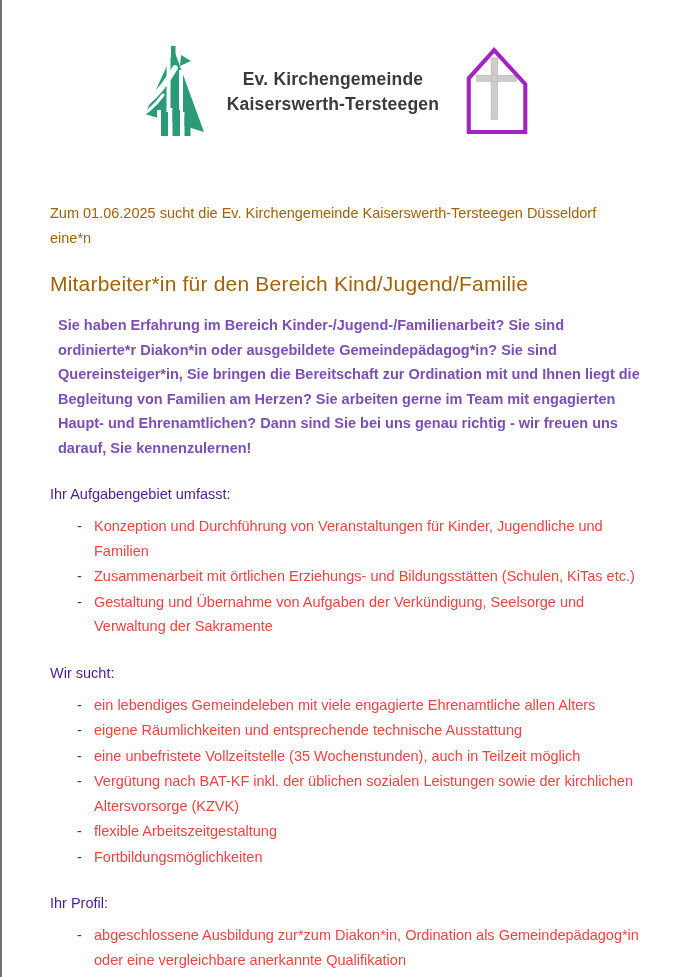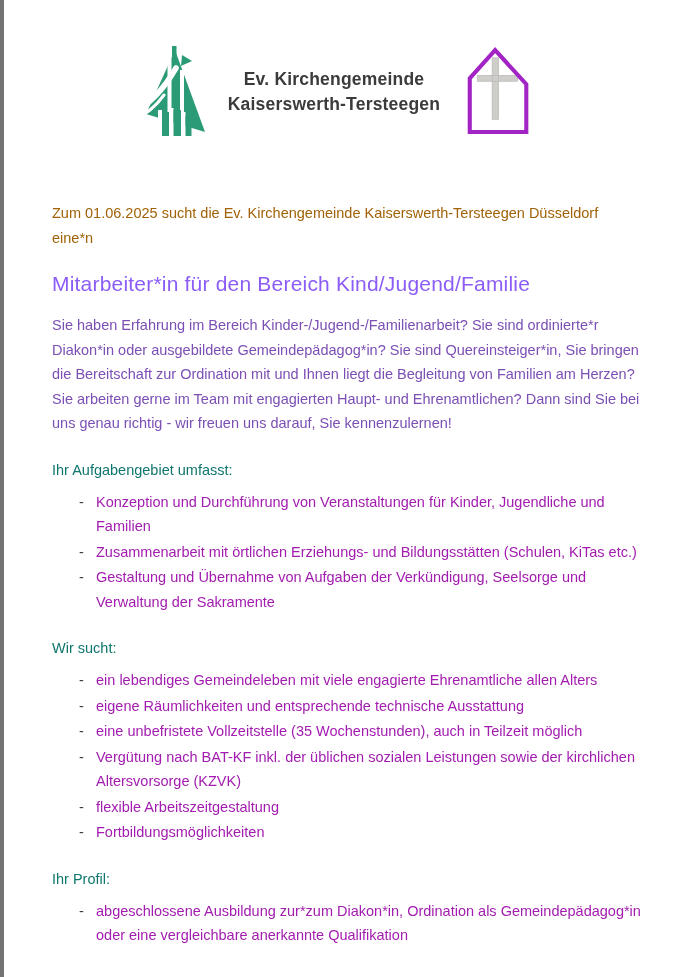--- a/index.html
+++ b/index.html
@@ -6,21 +6,21 @@
   body{
     width:692px;height:977px;
     background:#ffffff;
     font-family:"Liberation Sans","DejaVu Sans",sans-serif;
     color:#3d3d3d;
     overflow:hidden;
   }
   .page{
     width:692px;height:977px;
     box-sizing:border-box;
-    border-left:4px solid #737373;
+    border-left:2px solid #737373;
     position:relative;
   }
   
   .letterhead{
     padding-top:44px;
     display:flex;
     justify-content:center;
     align-items:center;
     gap:14px;
     transform:translateX(-12px);
@@ -41,52 +41,53 @@
     padding:0 50px 0 48px;
   }
   .intro{
     margin:62px 0 0 0;
     color:#a16207;
     font-size:14.5px;
     line-height:25px;
   }
   .job-title{
     margin:19px 0 0 0;
-    color:#8b5cf6;
+    color:#a16207;
     font-weight:400;
     font-size:21px;
     line-height:28px;
     letter-spacing:.2px;
   }
   .lead{
-    margin:15px 0 0 0;
+    margin:15px 0 0 8px;
     color:#7b4fb4;
     font-size:14.5px;
     line-height:24.5px;
     max-width:596px;
+    font-weight:bold;
   }
   .sec-heading{
     margin:23px 0 9px 0;
     font-size:14.5px;
     line-height:22px;
-    color:#0f766e;
+    color:#4c1d95;
   }
   ul.bullets{
     list-style:none;
     margin:0;
     padding:0;
     max-width:600px;
   }
   ul.bullets li{
     position:relative;
     padding-left:44px;
     font-size:14.5px;
     line-height:24.5px;
     margin:0 0 1px 0;
-    color:#a21caf;
+    color:#ef4444;
   }
   ul.bullets li::before{
     content:"-";
     position:absolute;
     left:27px;
     top:0;
     color:#3d3d3d;
   }
 </style>
 </head>

